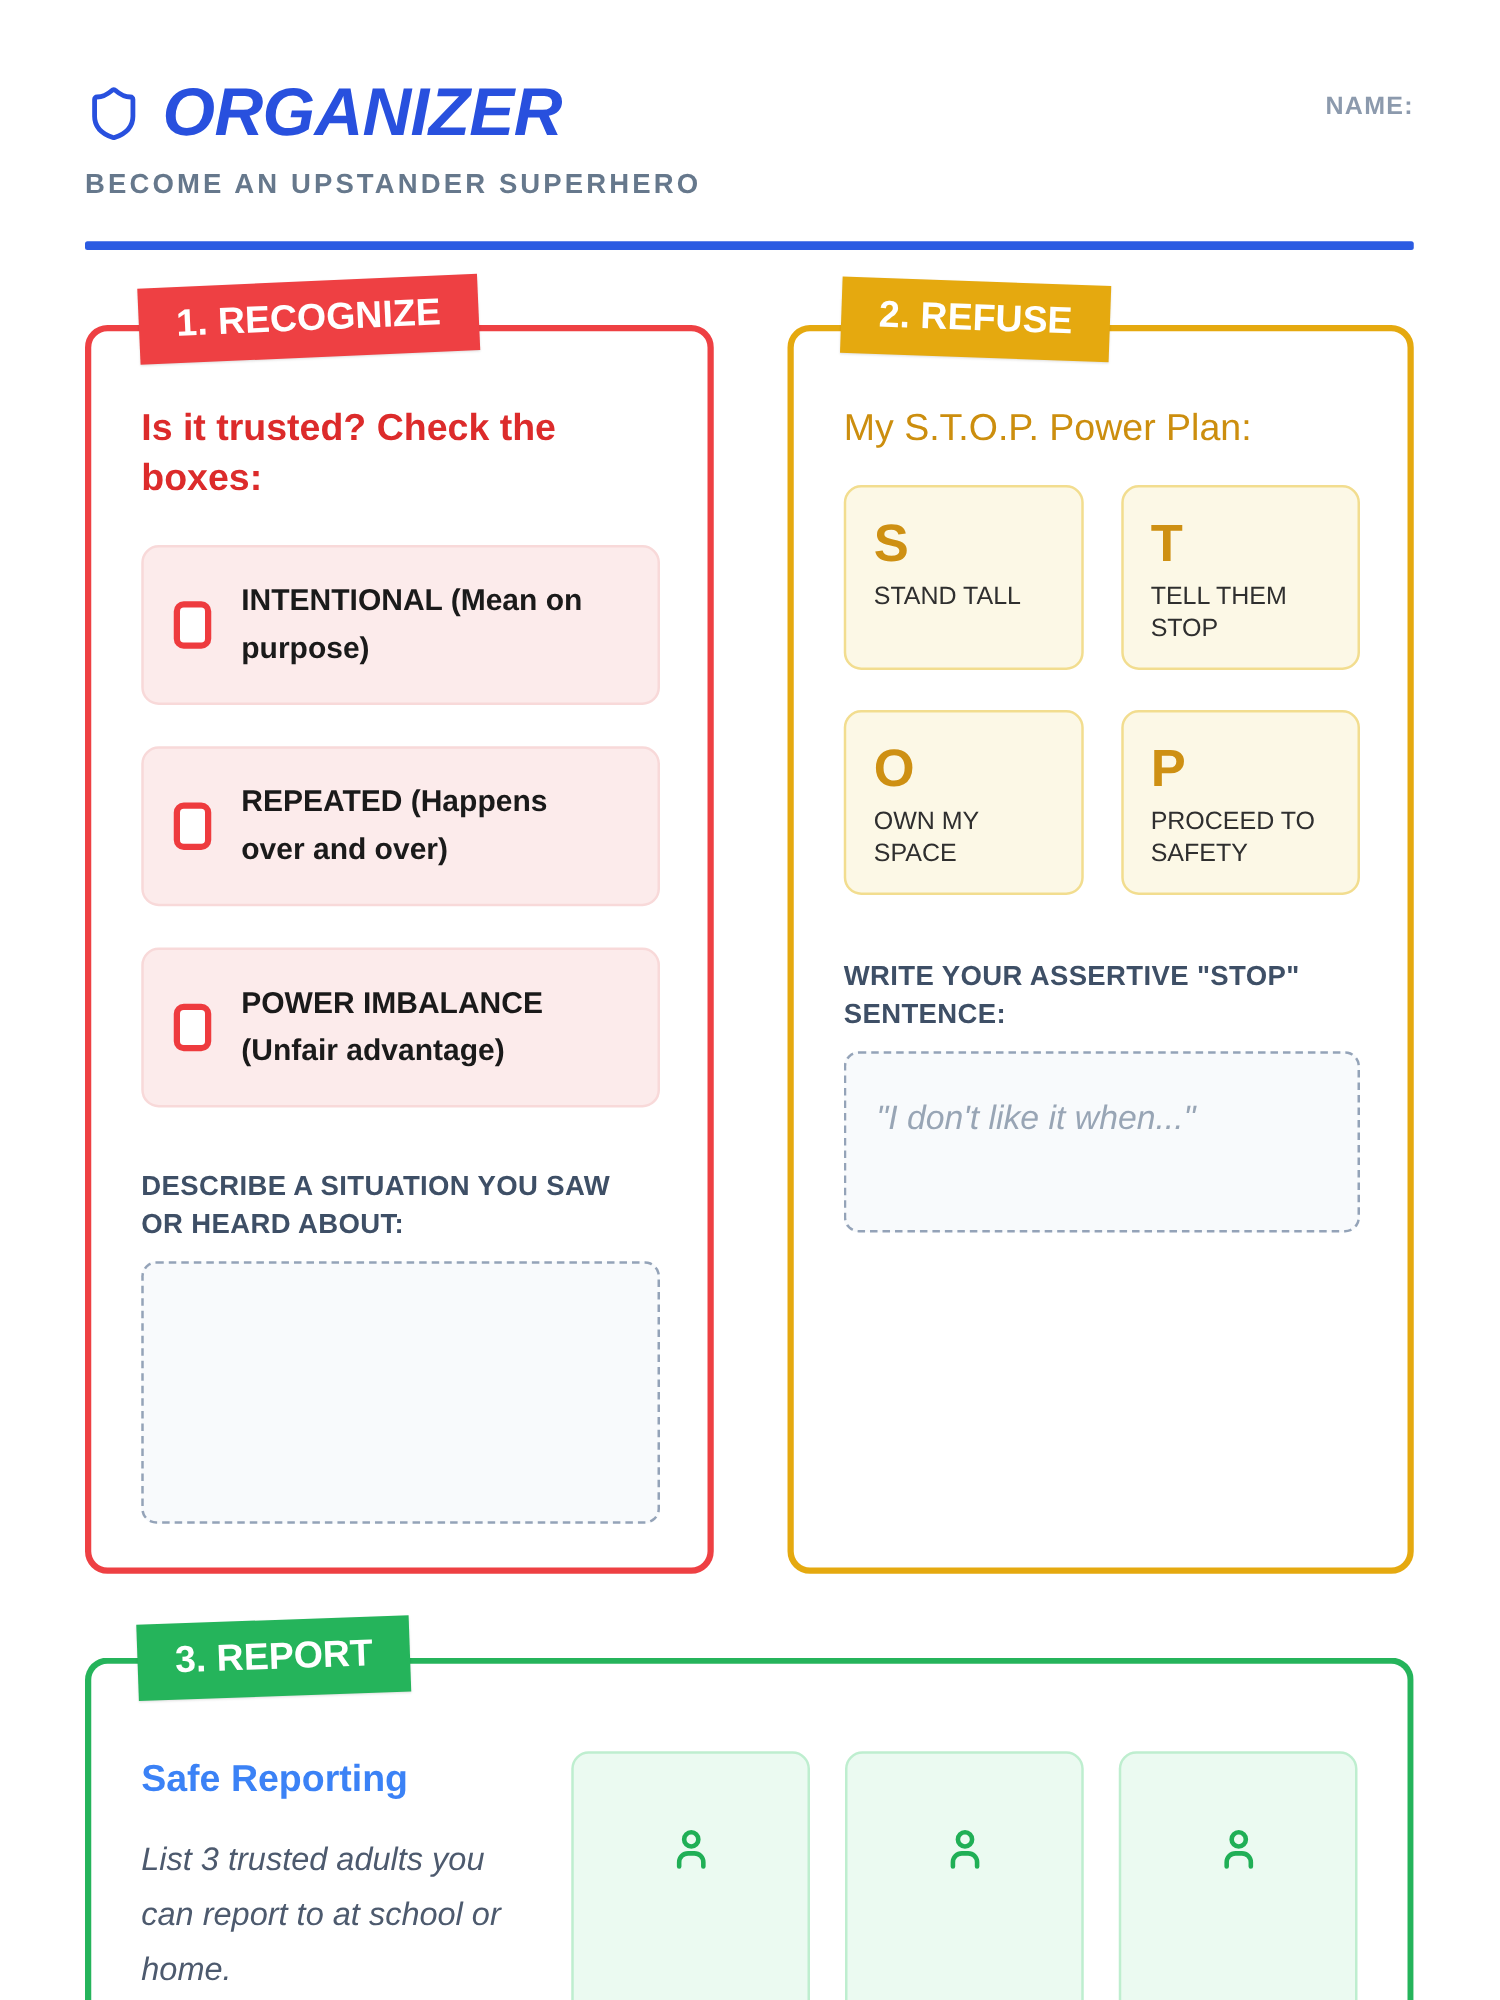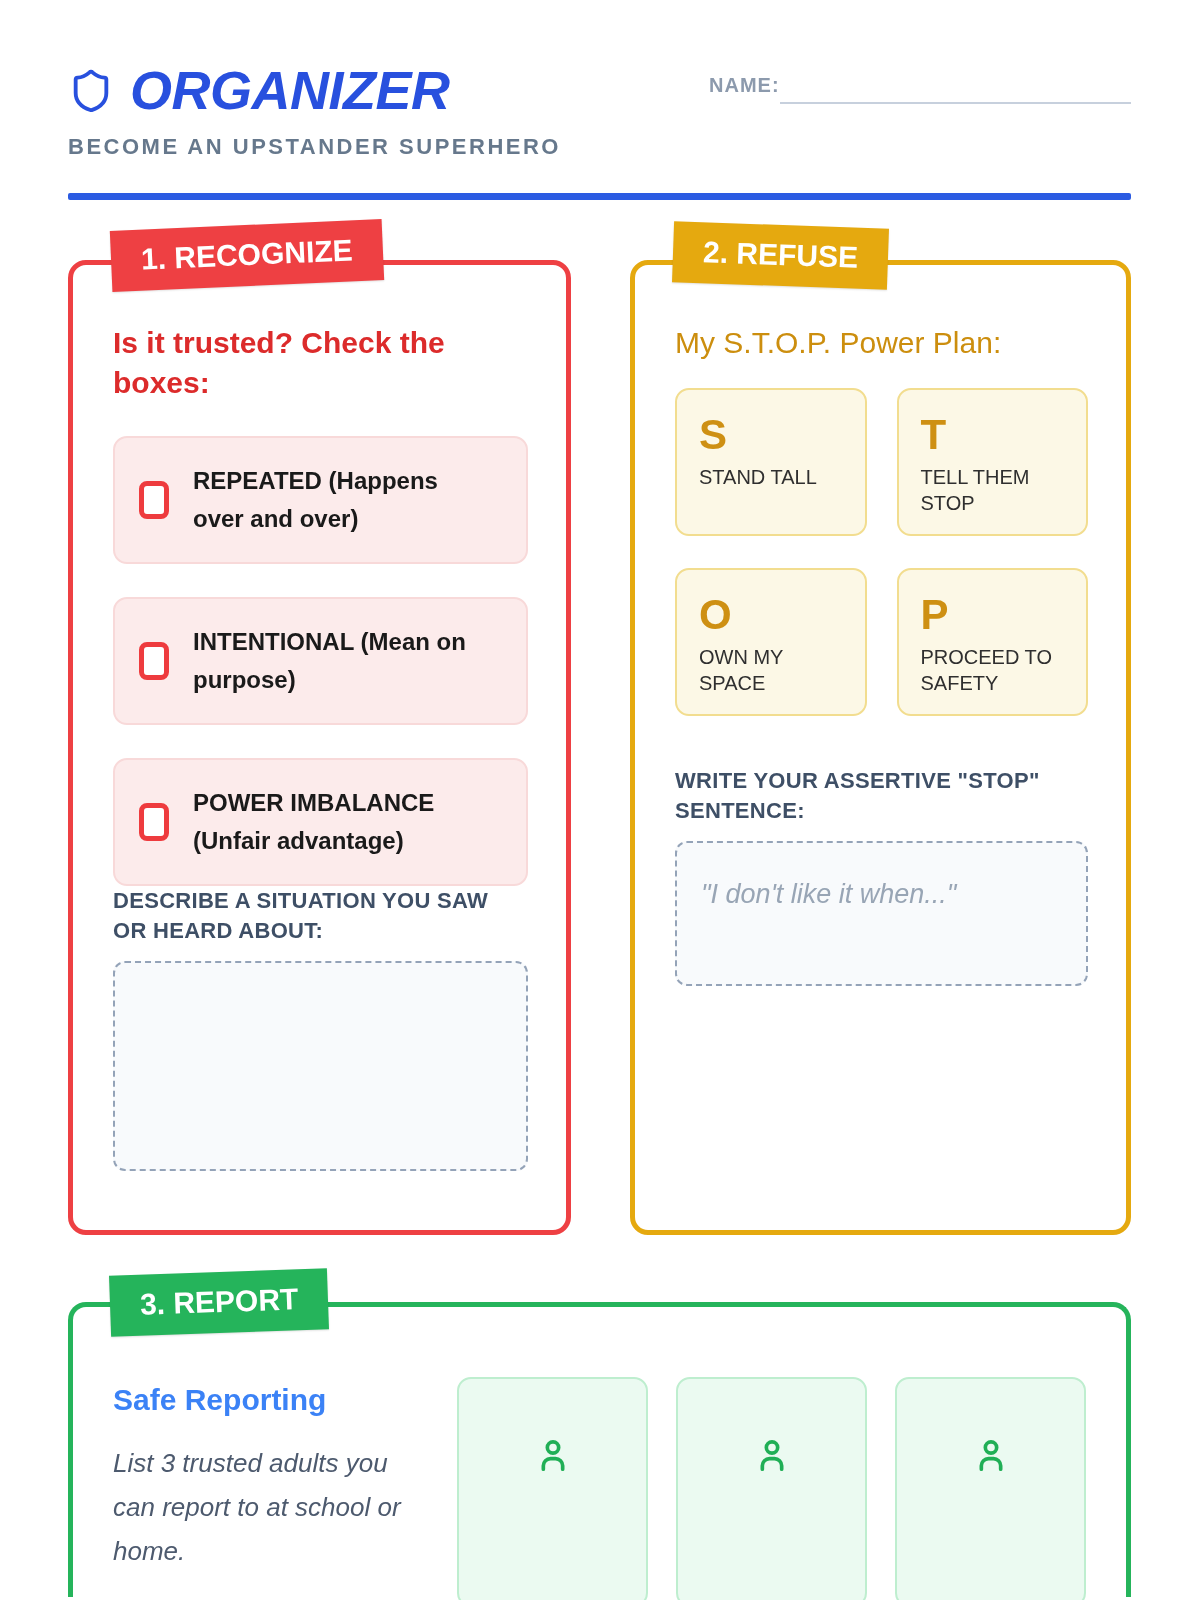--- a/index.html
+++ b/index.html
@@ -26,21 +26,21 @@
     font-weight:bold; font-style:italic;
     letter-spacing:-0.5px;
   }
   .subtitle {
     margin-top:15px;
     color:#66788C;
     font-size:22px; font-weight:bold;
     letter-spacing:2.5px;
   }
   .header-right { width:422px; padding-top:12px; }
-  .field-row { display:flex; align-items:flex-start; margin-bottom:25px; }
+  .field-row { display:flex; align-items:flex-end; margin-bottom:25px;flex-direction:column; }
   .field-label {
     color:#8C9AAD; font-size:20px; font-weight:bold; letter-spacing:1px;
     padding-bottom:4px;
   }
   .field-line { flex:1; height:30px; border-bottom:2px solid #C7D0DD; }
 
   .divider { margin-top:33px; height:7px; background:#2B5BE2; border-radius:2px; }
 
   
   .main-grid {
@@ -93,21 +93,21 @@
     border-radius:8px;
   }
   .cb-label {
     color:#1A1A1A; font-size:24px; font-weight:bold; line-height:38px;
     max-width:285px;
   }
   .slate-label {
     color:#3E4F66; font-size:22px; font-weight:bold; line-height:30px;
     letter-spacing:0.3px;
   }
-  .describe-label { max-width:400px; }
+  .describe-label { margin-top:48px; max-width:400px; }
   .write-area {
     margin-top:15px;
     border:2px dashed #94A3B8;
     border-radius:12px;
     background:#F8FAFC;
   }
   .write-area.tall { height:210px; }
 
   
   .gold-heading { color:#CC8E0E; font-size:30px; font-weight:normal; line-height:40px; }
@@ -182,25 +182,25 @@
   <div class="divider"></div>
 
   <div class="main-grid">
 
     <section class="box red">
       <div class="banner red-b">1. RECOGNIZE</div>
       <h2 class="red-heading">Is it trusted? Check the boxes:</h2>
 
       <div class="cb-item">
         <span class="cb-box"></span>
-        <span class="cb-label">REPEATED (Happens over and over)</span>
+        <span class="cb-label">INTENTIONAL (Mean on purpose)</span>
       </div>
       <div class="cb-item">
         <span class="cb-box"></span>
-        <span class="cb-label">INTENTIONAL (Mean on purpose)</span>
+        <span class="cb-label">REPEATED (Happens over and over)</span>
       </div>
       <div class="cb-item">
         <span class="cb-box"></span>
         <span class="cb-label">POWER IMBALANCE (Unfair advantage)</span>
       </div>
 
       <div class="slate-label describe-label">DESCRIBE A SITUATION YOU SAW OR HEARD ABOUT:</div>
       <div class="write-area tall"></div>
     </section>
 

